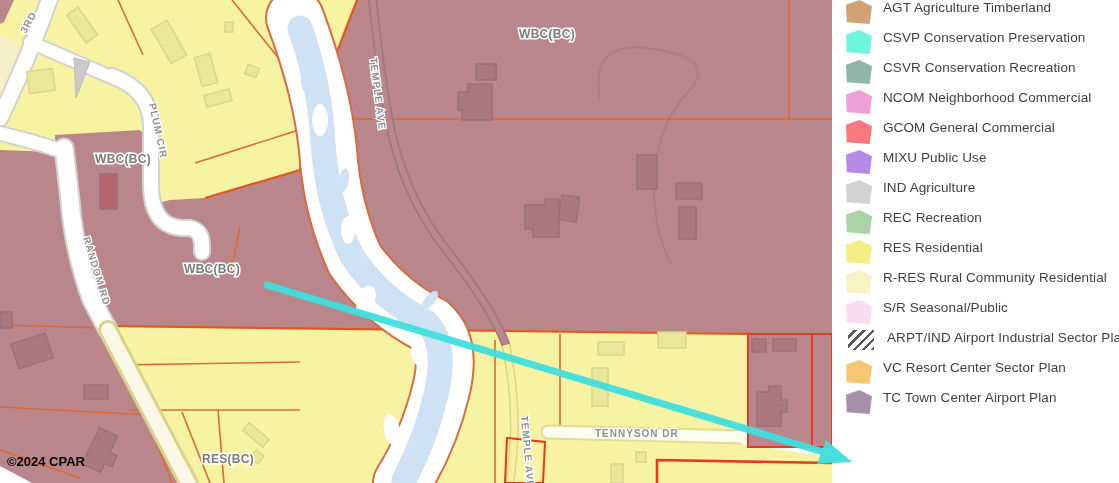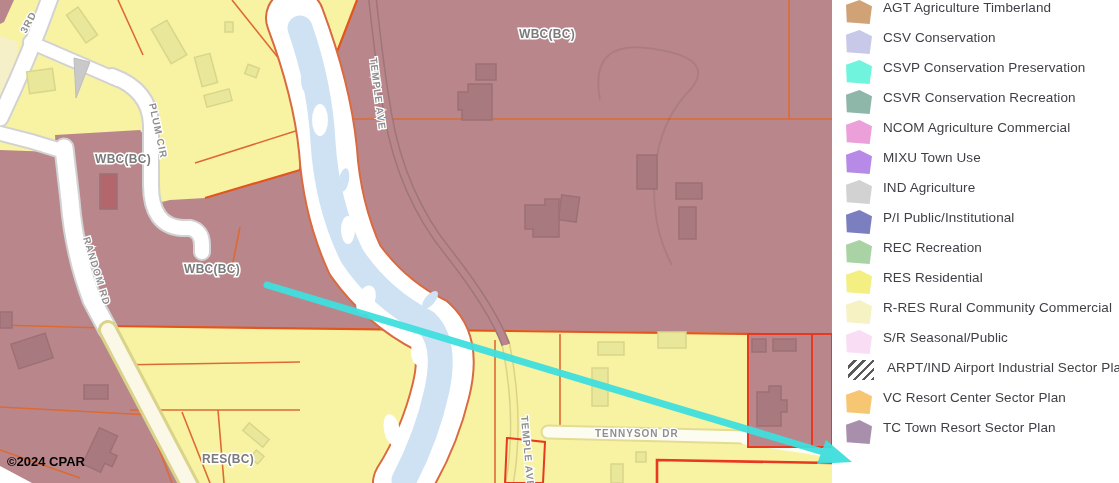--- a/index.html
+++ b/index.html
@@ -170,74 +170,70 @@
       </g>
     </svg>
   </div>
 
   <div class="legend">
     <div class="legend-row">
       <div class="swatch" style="background: rgb(208, 162, 118);"></div>
       <div class="legend-label">AGT Agriculture Timberland</div>
     </div>
     <div class="legend-row">
-      <div class="swatch" style="background: rgb(200, 200, 232);"></div>
-      <div class="legend-label">CSV Conservation</div>
-    </div>
-    <div class="legend-row">
       <div class="swatch" style="background: rgb(112, 244, 222);"></div>
       <div class="legend-label">CSVP Conservation Preservation</div>
     </div>
     <div class="legend-row">
       <div class="swatch" style="background: rgb(142, 182, 169);"></div>
       <div class="legend-label">CSVR Conservation Recreation</div>
     </div>
     <div class="legend-row">
       <div class="swatch" style="background: rgb(236, 160, 218);"></div>
-      <div class="legend-label">NCOM Agriculture Commercial</div>
+      <div class="legend-label">NCOM Neighborhood Commercial</div>
+    </div>
+    <div class="legend-row">
+      <div class="swatch" style="background: rgb(249, 120, 126);"></div>
+      <div class="legend-label">GCOM General Commercial</div>
     </div>
     <div class="legend-row">
       <div class="swatch" style="background: rgb(184, 138, 232);"></div>
-      <div class="legend-label">MIXU Town Use</div>
+      <div class="legend-label">MIXU Public Use</div>
     </div>
     <div class="legend-row">
       <div class="swatch" style="background: rgb(210, 210, 210);"></div>
       <div class="legend-label">IND Agriculture</div>
     </div>
     <div class="legend-row">
-      <div class="swatch" style="background: rgb(123, 127, 192);"></div>
-      <div class="legend-label">P/I Public/Institutional</div>
-    </div>
-    <div class="legend-row">
       <div class="swatch" style="background: rgb(169, 211, 164);"></div>
       <div class="legend-label">REC Recreation</div>
     </div>
     <div class="legend-row">
       <div class="swatch" style="background: rgb(243, 239, 130);"></div>
       <div class="legend-label">RES Residential</div>
     </div>
     <div class="legend-row">
       <div class="swatch" style="background: rgb(246, 242, 196);"></div>
-      <div class="legend-label">R-RES Rural Community Commercial</div>
+      <div class="legend-label">R-RES Rural Community Residential</div>
     </div>
     <div class="legend-row">
       <div class="swatch" style="background: rgb(249, 221, 244);"></div>
       <div class="legend-label">S/R Seasonal/Public</div>
     </div>
     <div class="legend-row">
       <div class="swatch hatch"></div>
       <div class="legend-label">ARPT/IND Airport Industrial Sector Plan</div>
     </div>
     <div class="legend-row">
       <div class="swatch" style="background: rgb(247, 198, 115);"></div>
       <div class="legend-label">VC Resort Center Sector Plan</div>
     </div>
     <div class="legend-row">
       <div class="swatch" style="background: rgb(168, 144, 173);"></div>
-      <div class="legend-label">TC Town Resort Sector Plan</div>
+      <div class="legend-label">TC Town Center Airport Plan</div>
     </div>
     <div class="legend-row">
       
       
     </div>
   </div>
 
   <svg class="arrow-overlay" width="1119" height="483" viewBox="0 0 1119 483" xmlns="http://www.w3.org/2000/svg">
     <g opacity="0.95">
       <path d="M267,285 L823,452" stroke="#3fdede" stroke-width="7" stroke-linecap="round" fill="none"></path>

